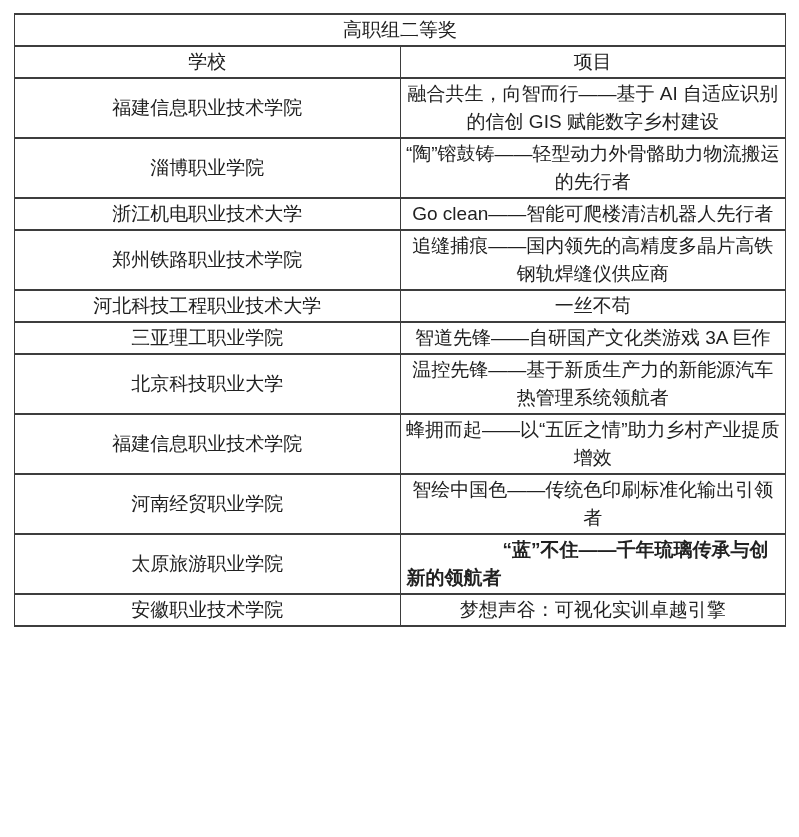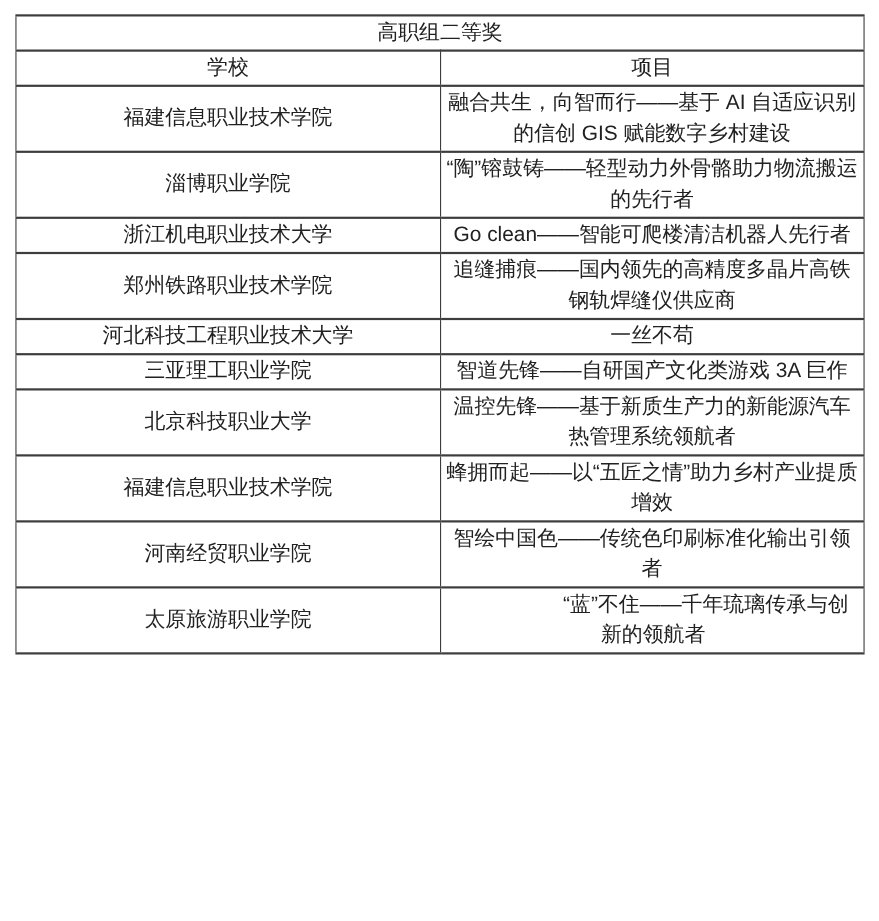--- a/index.html
+++ b/index.html
@@ -32,23 +32,24 @@
     line-height: 28px;
     padding: 1px 4px;
     text-align: center;
     vertical-align: middle;
     word-break: break-word;
   }
   td.col-school { width: 49.6%; }
   td.title-cell { height: 26px; }
   th { height: 27px; }
   td.project.indent-left {
-    text-align: center;
+    text-align: left;
     text-indent: 96px;
     padding-left: 6px;
+    font-weight: bold;
   }
 </style>
 </head>
 <body>
 
 <div class="page">
   <table class="awards">
     <tbody id="award-rows">
       <tr>
         <td colspan="2" class="title-cell">高职组二等奖</td>
@@ -90,15 +91,19 @@
     <td class="project">蜂拥而起——以“五匠之情”助力乡村产业提质增效</td>
   </tr>
         <tr>
     <td class="col-school school">河南经贸职业学院</td>
     <td class="project">智绘中国色——传统色印刷标准化输出引领者</td>
   </tr>
         <tr>
     <td class="col-school school">太原旅游职业学院</td>
     <td class="project indent-left">“蓝”不住——千年琉璃传承与创新的领航者</td>
   </tr>
+        <tr>
+    <td class="col-school school">安徽职业技术学院</td>
+    <td class="project">梦想声谷：可视化实训卓越引擎</td>
+  </tr>
       </tbody>
   </table>
 </div>
 
 </body></html>

